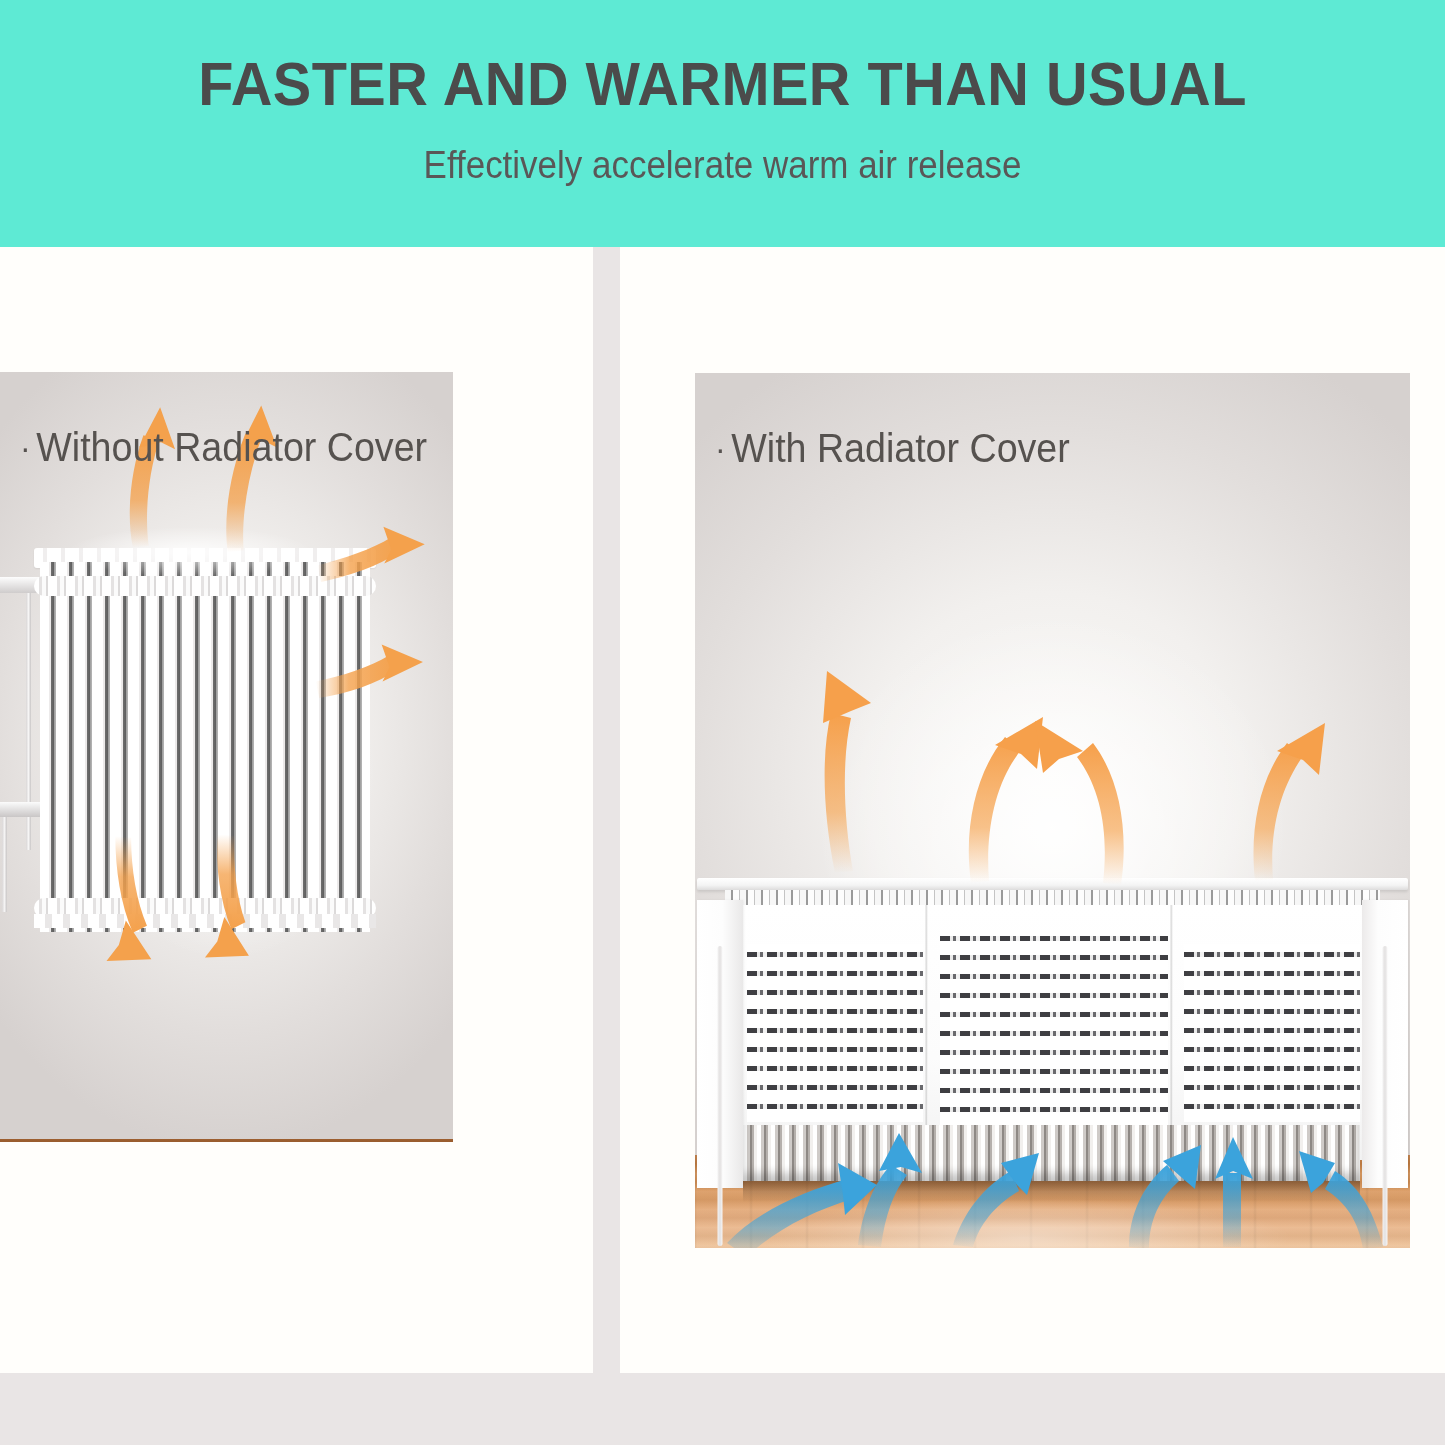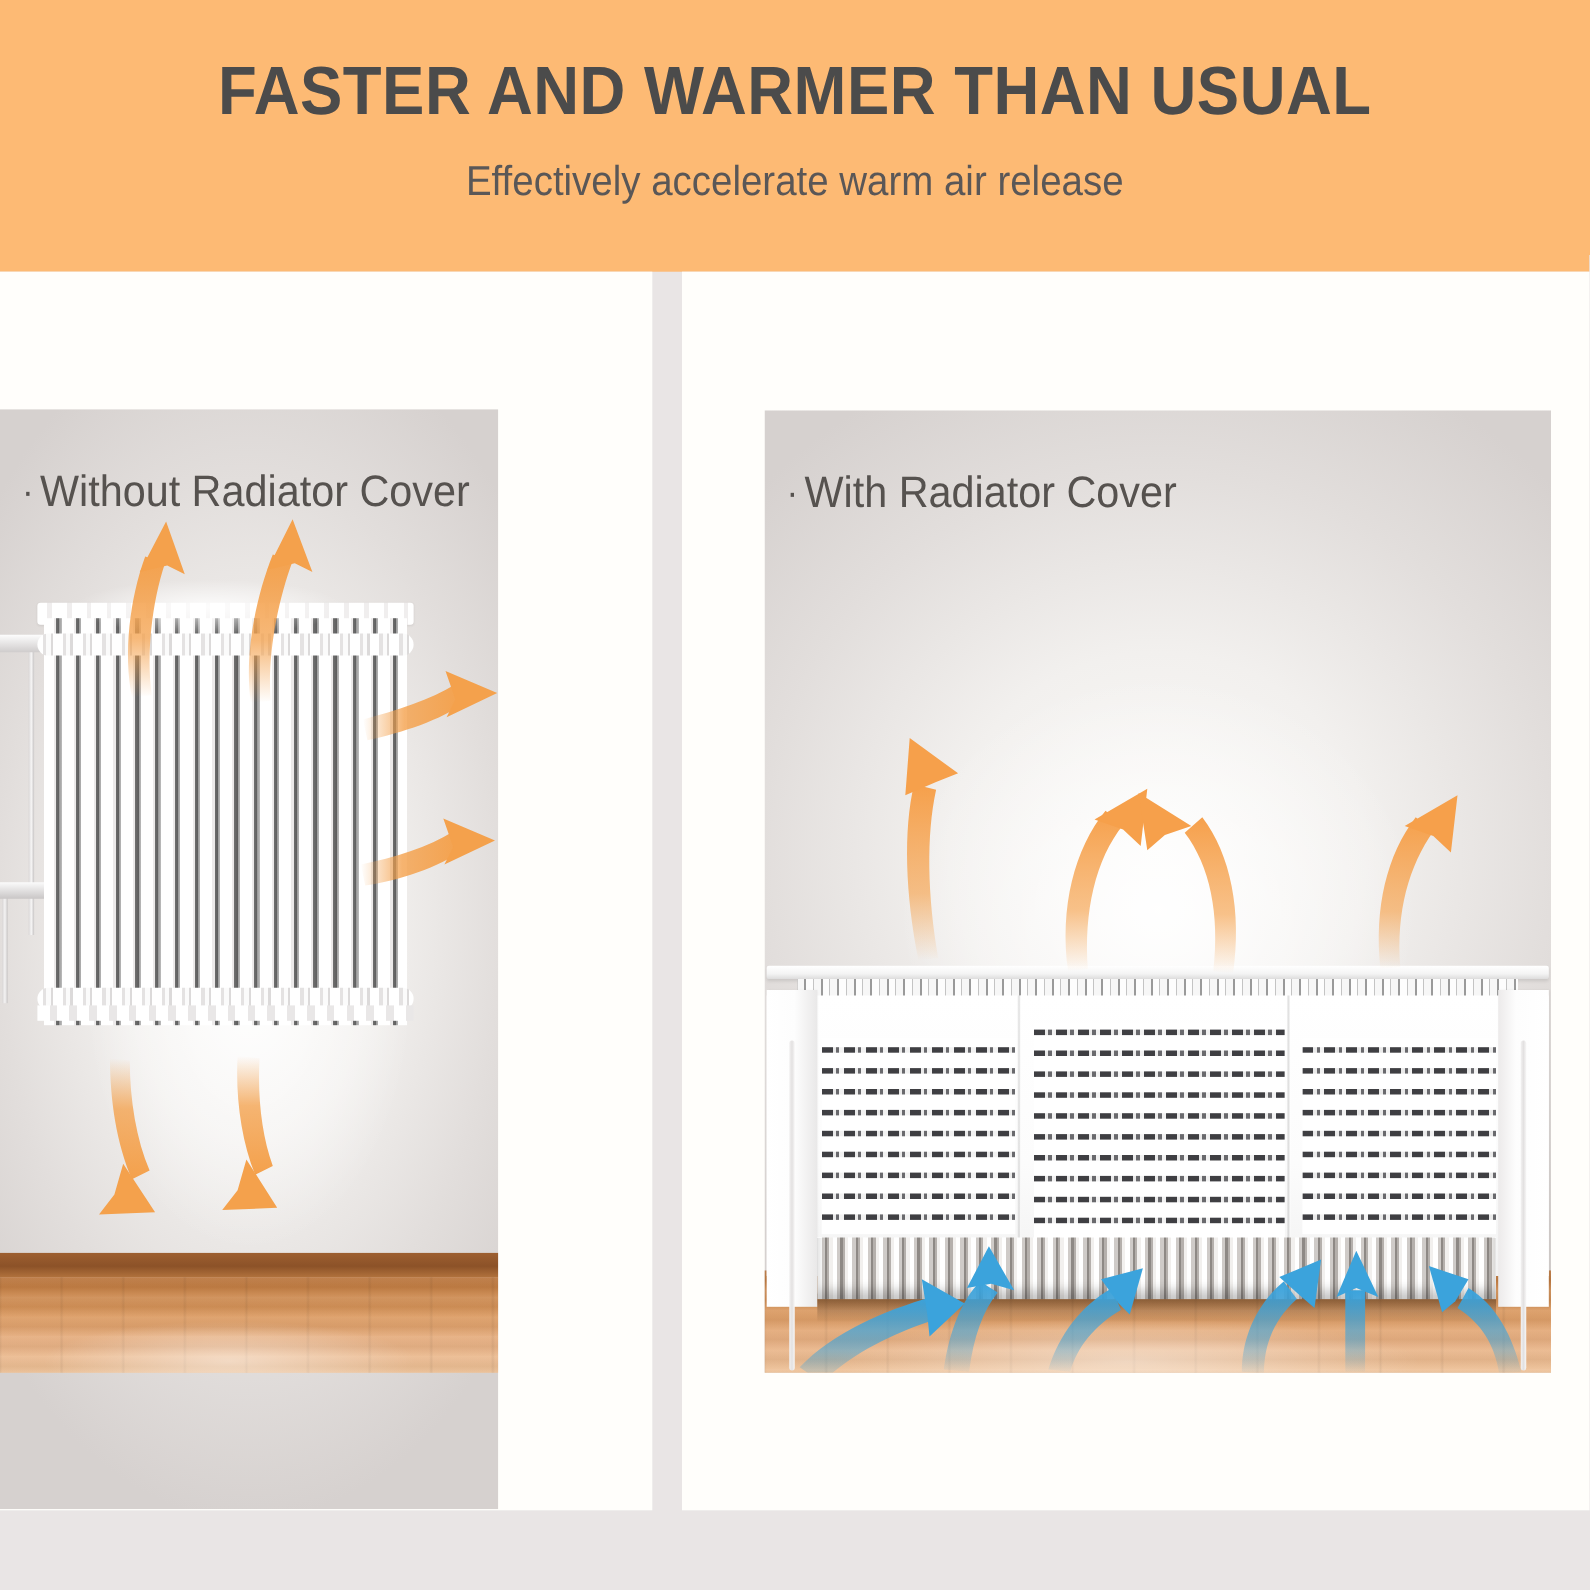--- a/index.html
+++ b/index.html
@@ -7,21 +7,21 @@
     width:1445px;height:1445px;
     background:#e9e5e5;
     font-family:"Liberation Sans", sans-serif;
     overflow:hidden;
     position:relative;
   }
 
   
   .header{
     position:absolute;left:0;top:0;width:1445px;height:247px;
-    background:#fdba74;
+    background:#5eead4;
   }
   .headline{
     position:absolute;left:0;top:48px;width:1445px;
     text-align:center;
     font-size:62px;line-height:72px;
     font-weight:bold;
     letter-spacing:0.5px;
     color:#4b4b4b;
     transform:scaleX(0.93);
     white-space:nowrap;
@@ -42,21 +42,21 @@
     top:247px;height:1126px;
     background:#fffefb;
   }
   .panel-left{left:-78px;width:671px;}
   .panel-right{left:620px;width:866px;}
 
   .photo{
     position:absolute;
     overflow:hidden;
   }
-  .photo-left{left:78px;top:125px;width:453px;height:1000px;}
+  .photo-left{left:78px;top:125px;width:453px;height:770px;}
   .photo-right{left:75px;top:126px;width:715px;height:875px;}
 
   
   .wall{
     position:absolute;left:0;top:0;width:100%;height:100%;
     background:
       radial-gradient(ellipse 70% 55% at 50% 46%, #fbfaf8 0%, #f2f0ee 38%, #e2dedc 72%, #d6d1cf 100%);
   }
   .wall-glow{
     position:absolute;left:0;top:0;width:100%;height:100%;

